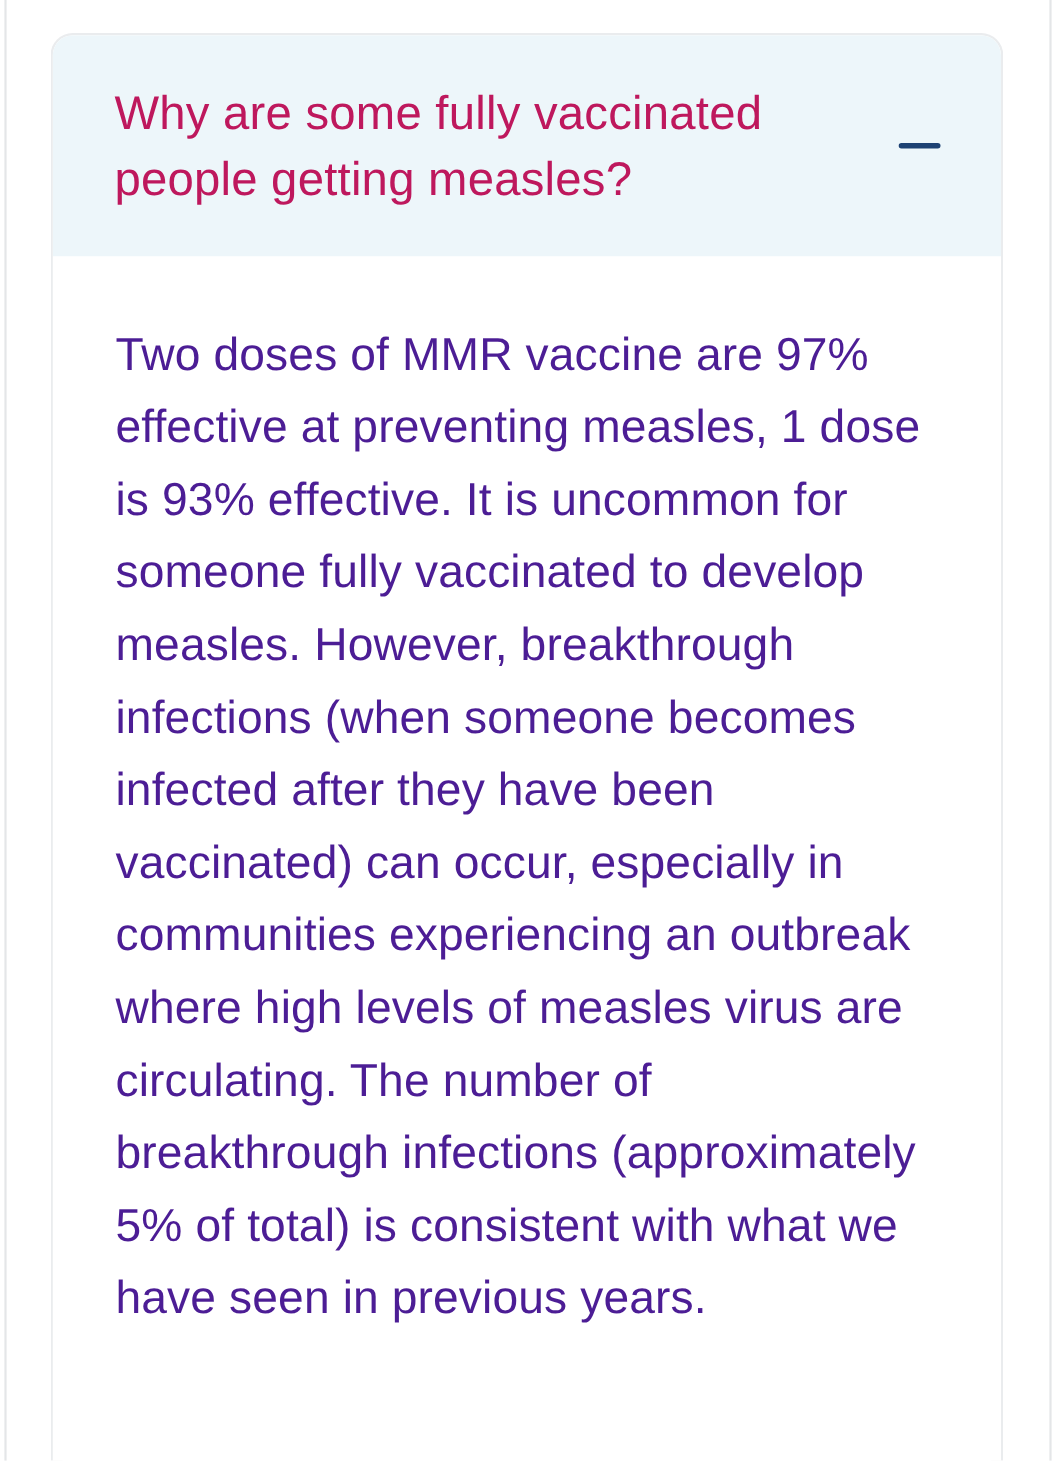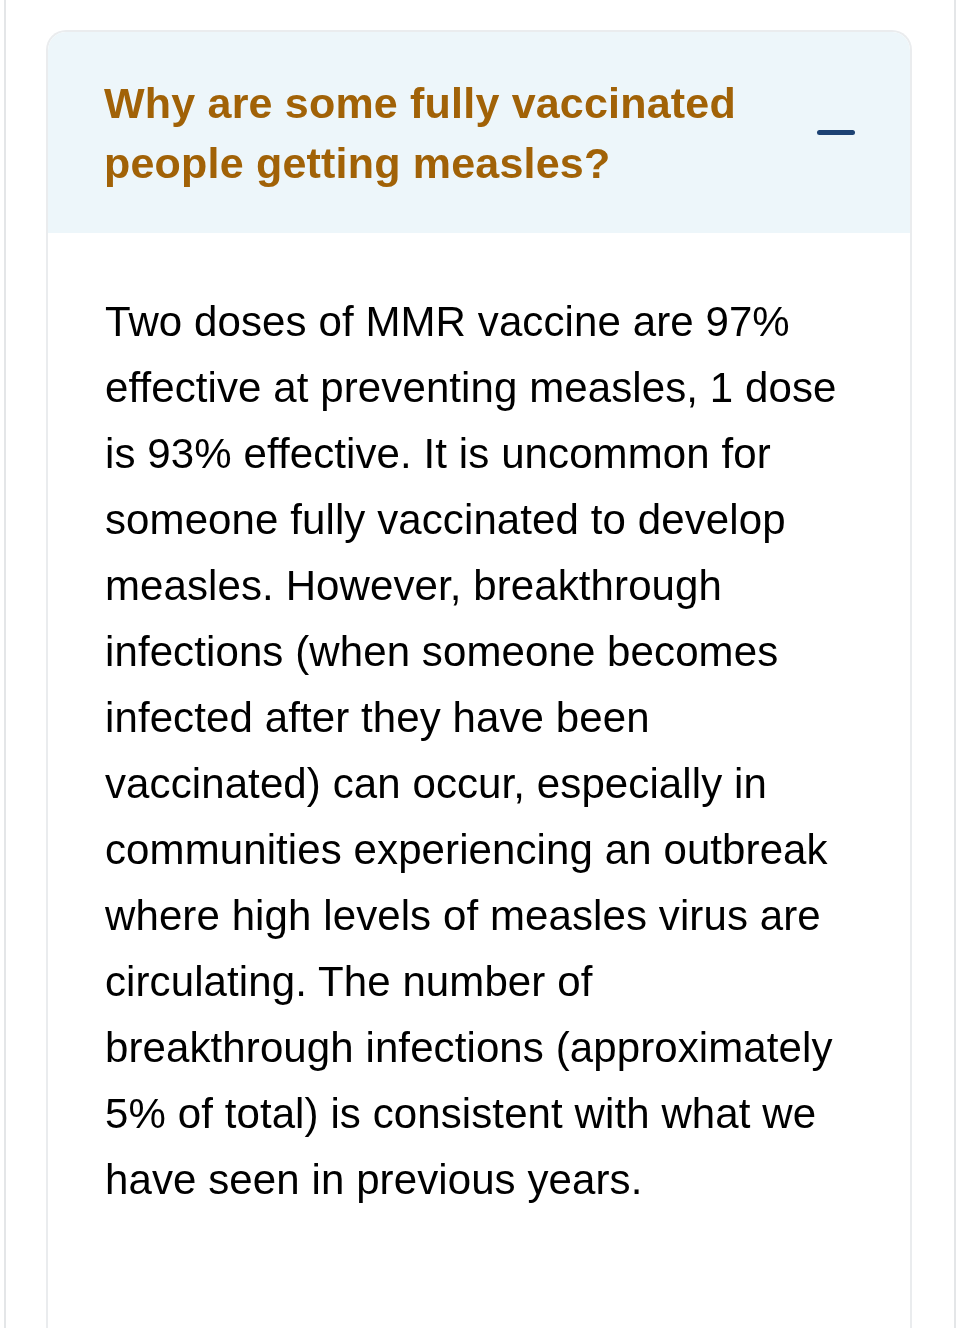--- a/index.html
+++ b/index.html
@@ -38,24 +38,24 @@
     background: #edf6fa;
     min-height: 201px;
     display: flex;
     align-items: center;
     justify-content: space-between;
     padding: 10px 55px 10px 56px;
     cursor: pointer;
     border-radius: 18px 18px 0 0;
   }
   .faq-question {
-    color: #a16207;
+    color: #be185d;
     font-size: 43px;
     line-height: 60px;
-    font-weight: 700;
+    font-weight: 400;
     max-width: 645px;
     letter-spacing: 0.2px;
   }
   .collapse-btn {
     background: transparent;
     border: none;
     padding: 14px 0;
     cursor: pointer;
     flex: 0 0 auto;
     margin-left: 20px;
@@ -65,21 +65,21 @@
     width: 38px;
     height: 5px;
     background: #1d4273;
     border-radius: 3px;
   }
 
   .faq-body {
     padding: 56px 58px 0 57px;
   }
   .faq-answer {
-    color: #000000;
+    color: #4c1d95;
     font-size: 42px;
     line-height: 66px;
     font-weight: 400;
     letter-spacing: 0.1px;
   }
 </style>
 </head>
 <body>
 
 <div class="frame-line left"></div>

